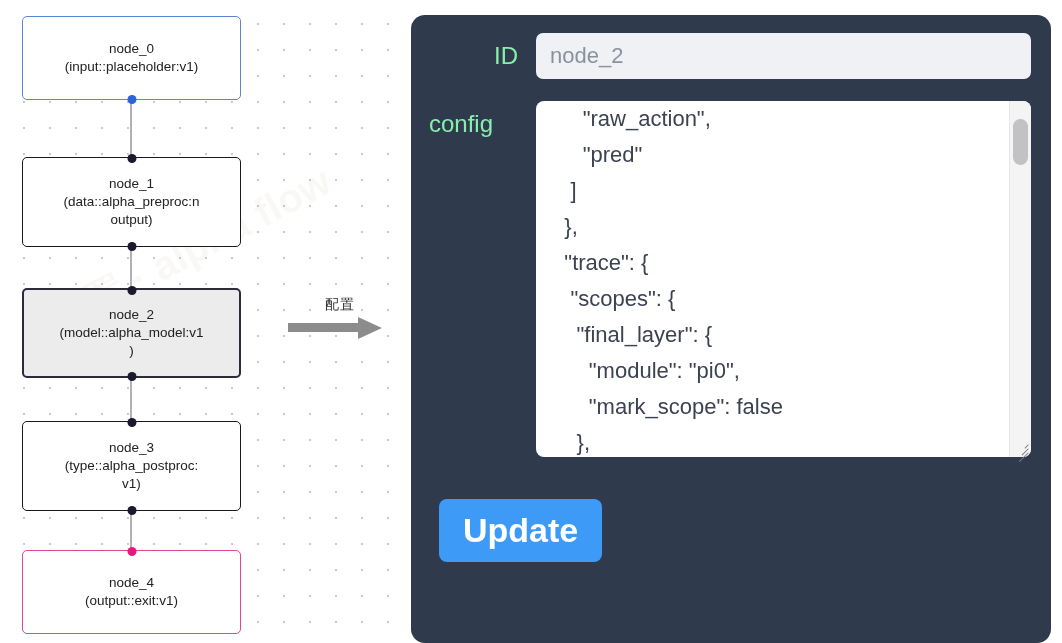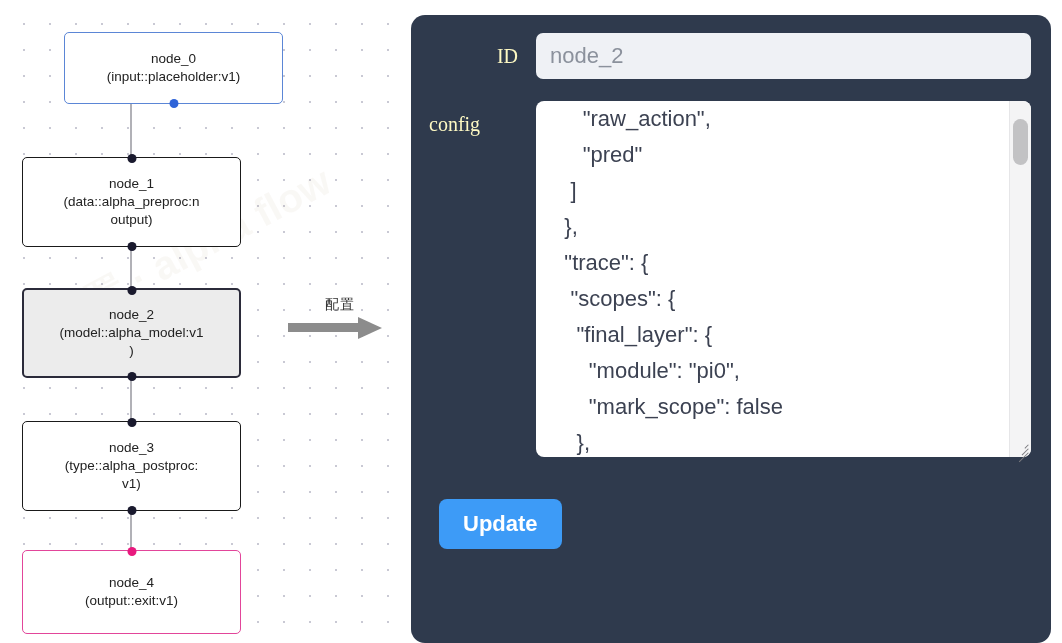--- a/index.html
+++ b/index.html
@@ -155,25 +155,24 @@
   .field-row {
     display: flex;
     align-items: flex-start;
     margin-bottom: 22px;
   }
   .field-label {
     width: 115px;
     flex: 0 0 115px;
     text-align: right;
     padding-right: 18px;
-    color: #fef9c3;
-    font-size: 20px;
+    color: #86efac;
+    font-size: 24px;
     line-height: 46px;
     font-weight: 400;
-    font-family: Liberation Serif, serif;
   }
   .field-label.config-label {
     text-align: left;
     padding-right: 0;
     padding-left: 8px;
     line-height: 46px;
   }
 
   .field-input {
     flex: 1;
@@ -251,21 +250,21 @@
   .resize-grip i:nth-child(3) { bottom: 11px; width: 5px; }
 
   .update-button {
     margin-left: 18px;
     margin-top: 20px;
     display: inline-flex;
     align-items: center;
     justify-content: center;
     background: #3d9bf7;
     color: #ffffff;
-    font-size: 22px;
+    font-size: 34px;
     font-weight: 700;
     border: none;
     border-radius: 8px;
     padding: 12px 24px;
     font-family: "Liberation Sans", sans-serif;
     cursor: pointer;
   }
 </style>
 </head>
 <body>
@@ -278,21 +277,21 @@
     <span style="left:700px; top:260px;">配置 · alpha flow</span>
   </div>
 
   <div class="flow-canvas">
 
     <div class="edge-line" style="top:88px; height:73px;"></div>
     <div class="edge-line" style="top:243px; height:49px;"></div>
     <div class="edge-line" style="top:374px; height:51px;"></div>
     <div class="edge-line" style="top:507px; height:47px;"></div>
 
-    <div class="node input-node" style="top:32px; height:72px;margin-left:42px;">
+    <div class="node input-node" style="top:16px; height:84px;">
       <span class="node-label">node_0
 (input::placeholder:v1)</span>
       <span class="handle bottom blue"></span>
     </div>
 
     <div class="node" style="top:157px; height:90px;">
       <span class="node-label">node_1
 (data::alpha_preproc:n
 output)</span>
       <span class="handle top"></span>

